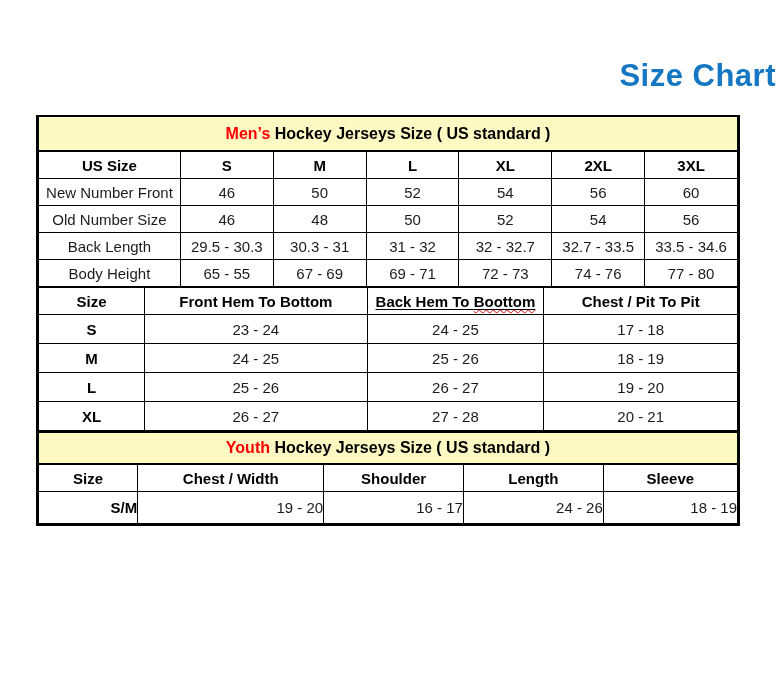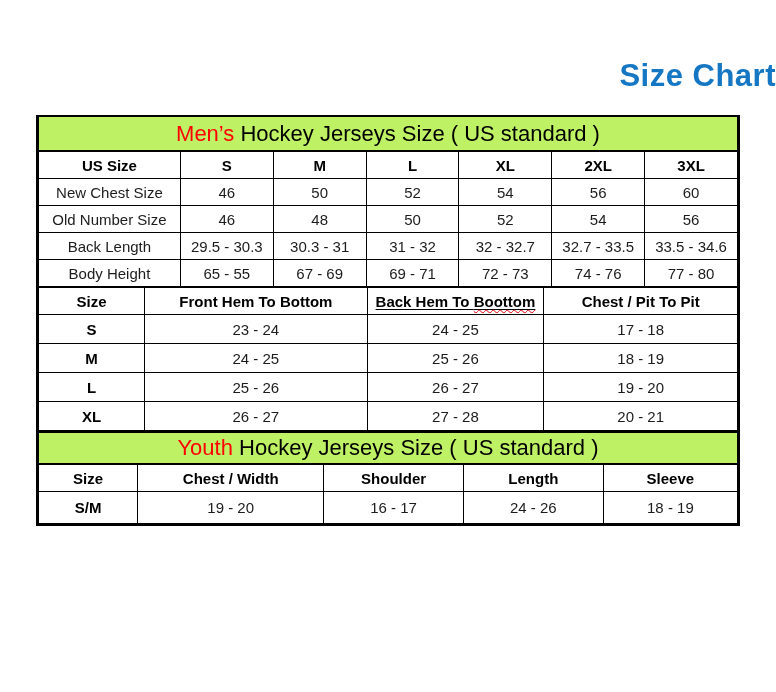--- a/index.html
+++ b/index.html
@@ -36,33 +36,33 @@
     text-align: center;
     vertical-align: middle;
     font-size: 15px;
     color: #1c1c1c;
     white-space: nowrap;
     overflow: hidden;
     padding: 0;
   }
   th { font-weight: bold; color: #000; }
   tr.band td {
-    background: #bef264;
+    background: #fef9c3;
     color: #000;
-    font-weight: normal;
-    font-size: 22px;
+    font-weight: bold;
+    font-size: 16px;
     height: 30px;
     border-top: 2.5px solid #000;
     border-bottom: 2.5px solid #000;
   }
   .sec-mens tr.band td { height: 33px; border-top: none; }
   tr.hdr th { height: 26px; }
   .sec-mens  tbody tr:not(.band):not(.hdr) td { height: 26px; }
   .sec-womens tbody tr:not(.band):not(.hdr) td { height: 28px; }
-  .sec-youth  tbody tr:not(.band):not(.hdr) td { height: 31px; }
+  .sec-youth  tbody tr:not(.band):not(.hdr) td { height: 31px; text-align: right; }
   .sec-womens td.rowlabel, .sec-youth td.rowlabel { font-weight: bold; color: #000; }
   .red { color: #FF0000; }
   .u {
     text-decoration: underline;
     text-decoration-thickness: 1.3px;
     text-underline-offset: 2px;
   }
   .wavy {
     text-decoration-line: underline;
     text-decoration-style: wavy;
@@ -94,21 +94,21 @@
     <tr class="hdr">
           <th>US Size</th>
           <th>S</th>
           <th>M</th>
           <th>L</th>
           <th>XL</th>
           <th>2XL</th>
           <th>3XL</th>
         </tr>
         <tr>
-          <td class="rowlabel">New Chest Size</td>
+          <td class="rowlabel">New Number Front</td>
           <td class="val">46</td>
           <td class="val">50</td>
           <td class="val">52</td>
           <td class="val">54</td>
           <td class="val">56</td>
           <td class="val">60</td>
         </tr>
         <tr>
           <td class="rowlabel">Old Number Size</td>
           <td class="val">46</td>

